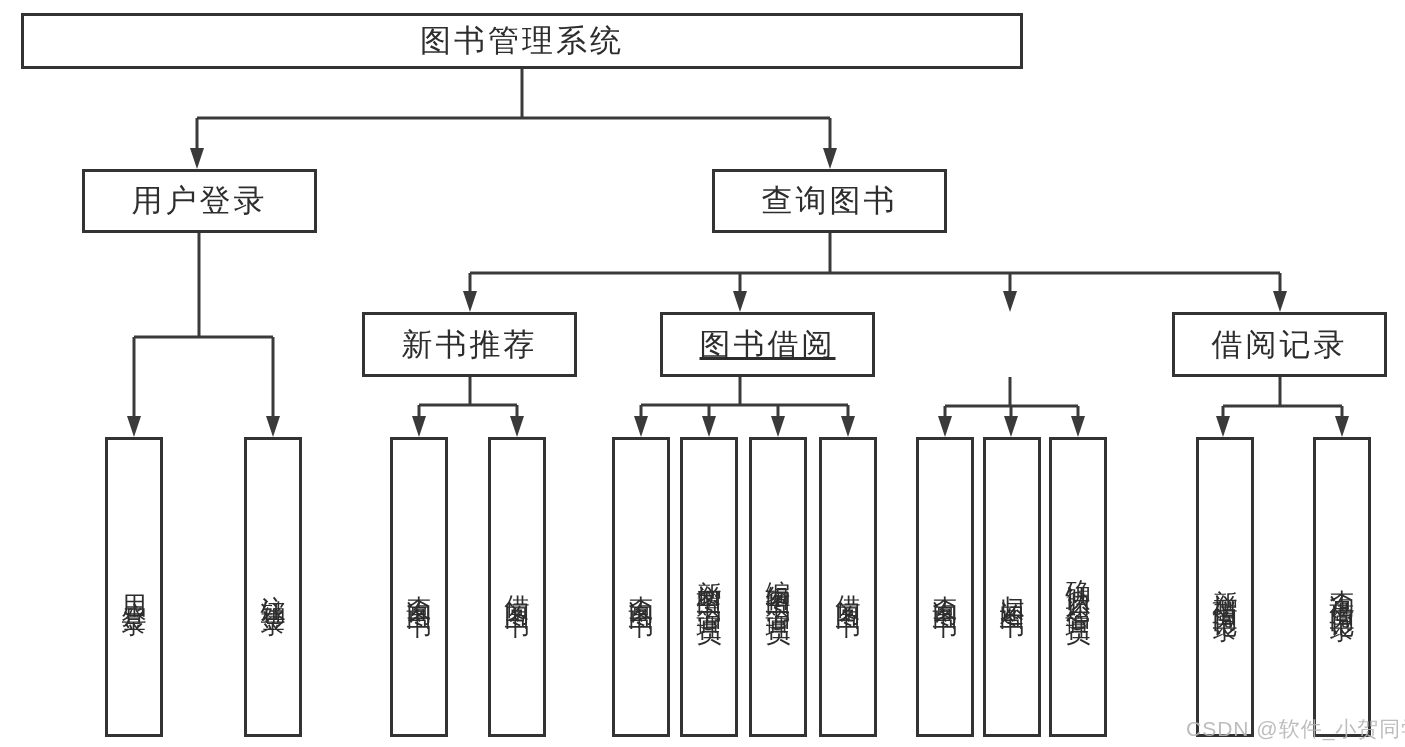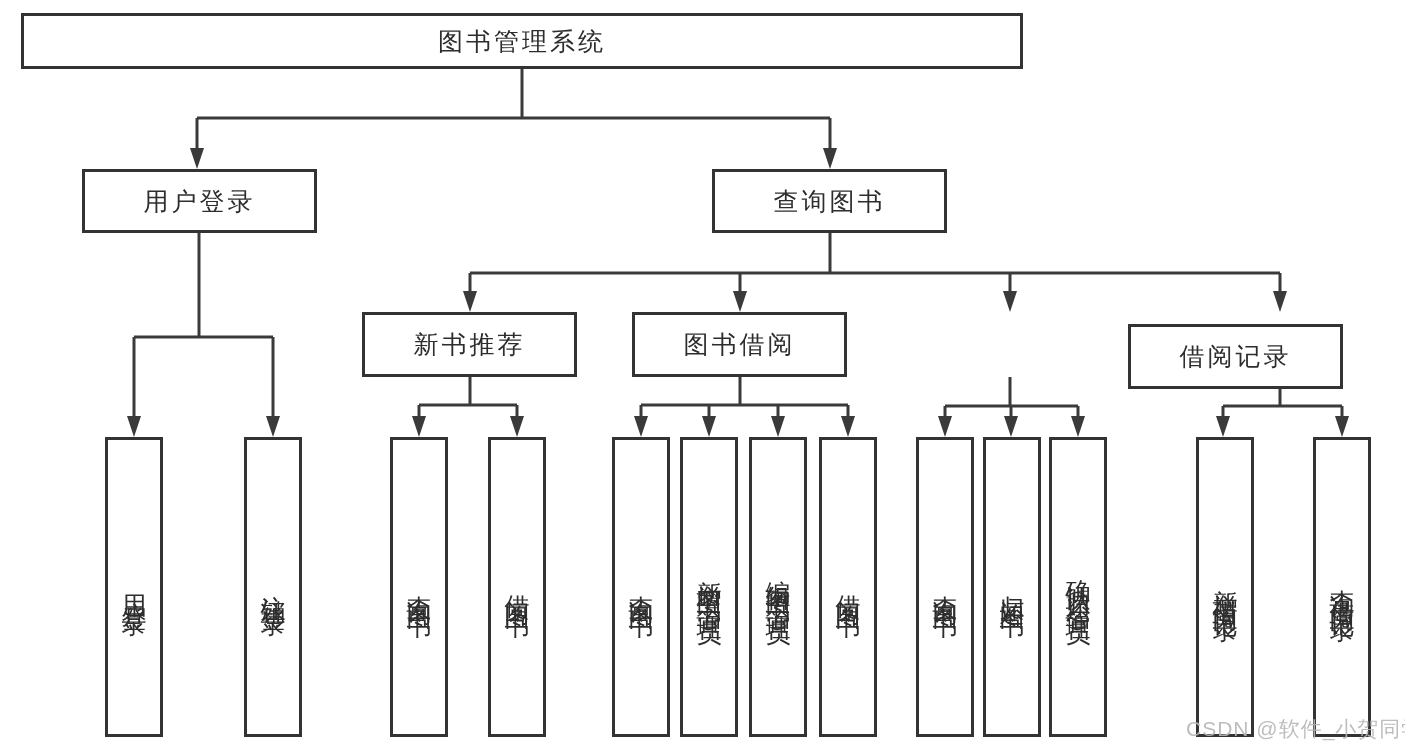--- a/index.html
+++ b/index.html
@@ -26,33 +26,33 @@
     position: absolute;
     box-sizing: border-box;
     border: 3px solid #333333;
     background: #ffffff;
     display: flex;
     align-items: center;
     justify-content: center;
     color: #2d2d2d;
   }
   .hlabel {
-    font-size: 25px;
+    font-size: 31px;
     letter-spacing: 3px;
     white-space: nowrap;
     color: #2d2d2d;
   }
   .root  { left: 21px;  top: 13px;  width: 1002px; height: 56px; }
   .l2-0  { left: 82px;  top: 169px; width: 235px;  height: 64px; }
   .l2-1  { left: 712px; top: 169px; width: 235px;  height: 64px; }
   .l3    { top: 312px; width: 215px; height: 65px; }
   .l3-0  { left: 362px; }
-  .l3-1  { left: 632px; }
+  .l3-1  { left: 660px; text-decoration: underline; }
   .l3-2  { left: 903px; }
-  .l3-3  { left: 1128px; margin-top: 12px; }
+  .l3-3  { left: 1172px; }
   .leaf  { top: 437px; width: 58px; height: 300px; }
   .vlabel {
     writing-mode: vertical-rl;
     text-orientation: mixed;
     font-size: 25px;
     line-height: 1;
     letter-spacing: 6px;
     color: #2d2d2d;
   }
   .leaf-0  { left: 105px; }

